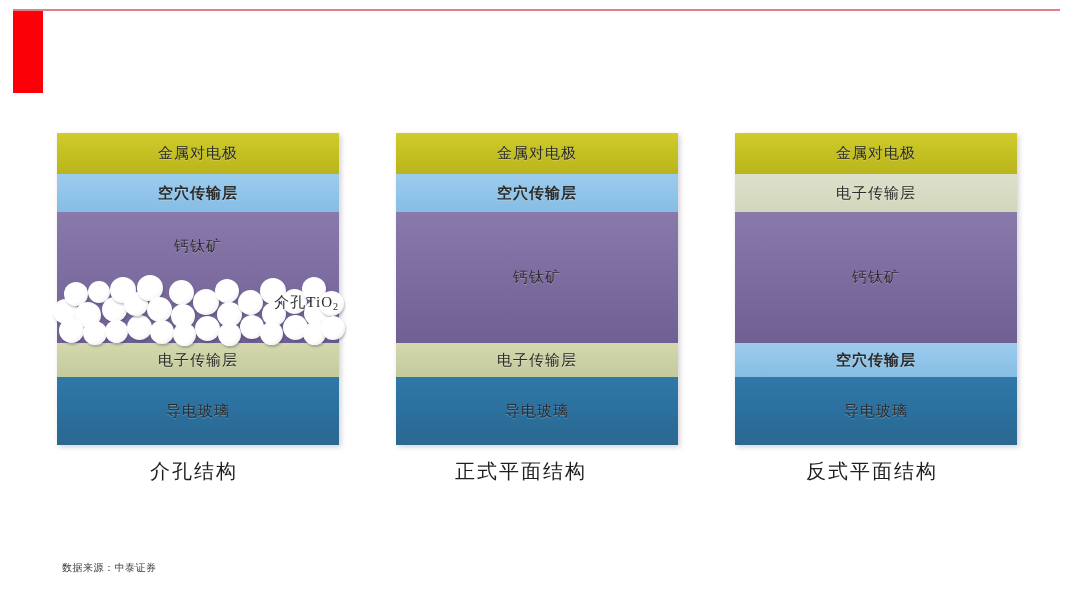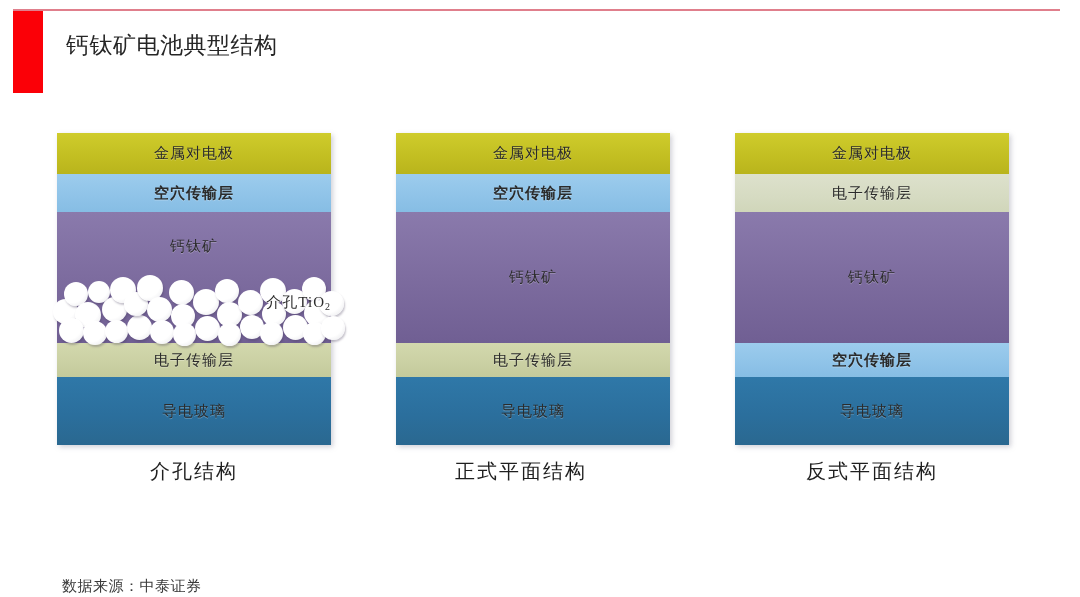--- a/index.html
+++ b/index.html
@@ -66,20 +66,21 @@
   .panel-1 { left: 57px; }
   .panel-2 { left: 396px; }
   .panel-3 { left: 735px; }
 
   .stack {
     position: relative;
     width: 100%;
     height: 312px;
     box-shadow: 2px 2px 5px rgba(120,120,140,0.35);
     overflow: visible;
+    padding-left: 8px;
   }
   .layer {
     position: absolute;
     left: 0;
     width: 100%;
     display: flex;
     align-items: center;
     justify-content: center;
     font-size: 15px;
     color: #2b2b2b;
@@ -156,34 +157,32 @@
     letter-spacing: 2px;
   }
   .cap-1 { left: 57px; }
   .cap-2 { left: 384px; }
   .cap-3 { left: 735px; font-family: Liberation Serif, serif; }
 
   .source {
     position: absolute;
     left: 62px;
     top: 561px;
-    font-size: 15px;
+    font-size: 10px;
     color: #3a3a3a;
     letter-spacing: 0.5px;
-    margin-top: 16px;
   }
 </style>
 </head>
 <body>
 
 <div class="slide">
 
   <div class="top-rule"></div>
   <div class="accent-bar"></div>
-  <div class="page-title">钙钛矿电池典型结构</div>
 
   <div class="panels">
 
     <div class="panel panel-1">
       <div class="stack">
         <div class="layer lay-metal" style="top:0px;height:41px;">
           <span class="layer-label">金属对电极</span>
         </div>
         <div class="layer lay-htl" style="top:41px;height:38px;">
           <span class="layer-label">空穴传输层</span>

